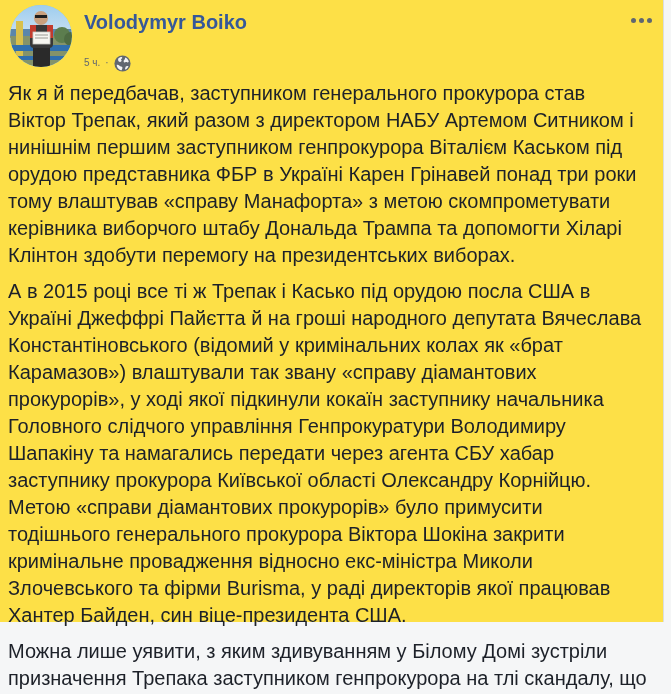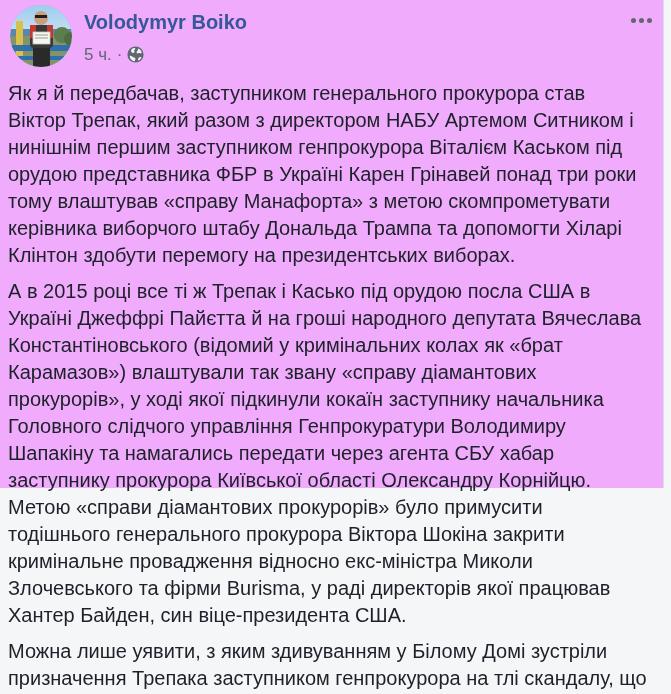--- a/index.html
+++ b/index.html
@@ -7,22 +7,22 @@
   body {
     width: 671px;
     height: 694px;
     background: #f5f6f7;
     font-family: "Liberation Sans", sans-serif;
     overflow: hidden;
   }
   .card {
     position: relative;
     width: 664px;
-    height: 488px;
-    background: #f0abfc;
+    height: 622px;
+    background: #fde047;
     border-right: 1px solid #dadde1;
   }
   .post-header {
     position: relative;
     height: 66px;
   }
   .avatar {
     position: absolute;
     left: 10px;
     top: 5px;
@@ -43,24 +43,24 @@
     display: inline-block;
     font-size: 20px;
     font-weight: bold;
     color: #365899;
     text-decoration: none;
     line-height: 24px;
     cursor: pointer;
   }
   .meta-row {
     display: flex;
-    align-items: flex-start;
-    margin-top: 12px;
+    align-items: flex-end;
+    margin-top: 20px;
     color: #616770;
-    font-size: 17px;
+    font-size: 10px;
     line-height: 18px;
   }
   .meta-sep { margin: 0 5px; color: #616770; }
   .globe-icon { display: inline-block; width: 17px; height: 17px; }
   .more-button {
     position: absolute;
     right: 5px;
     top: 12px;
     display: flex;
     gap: 3px;

